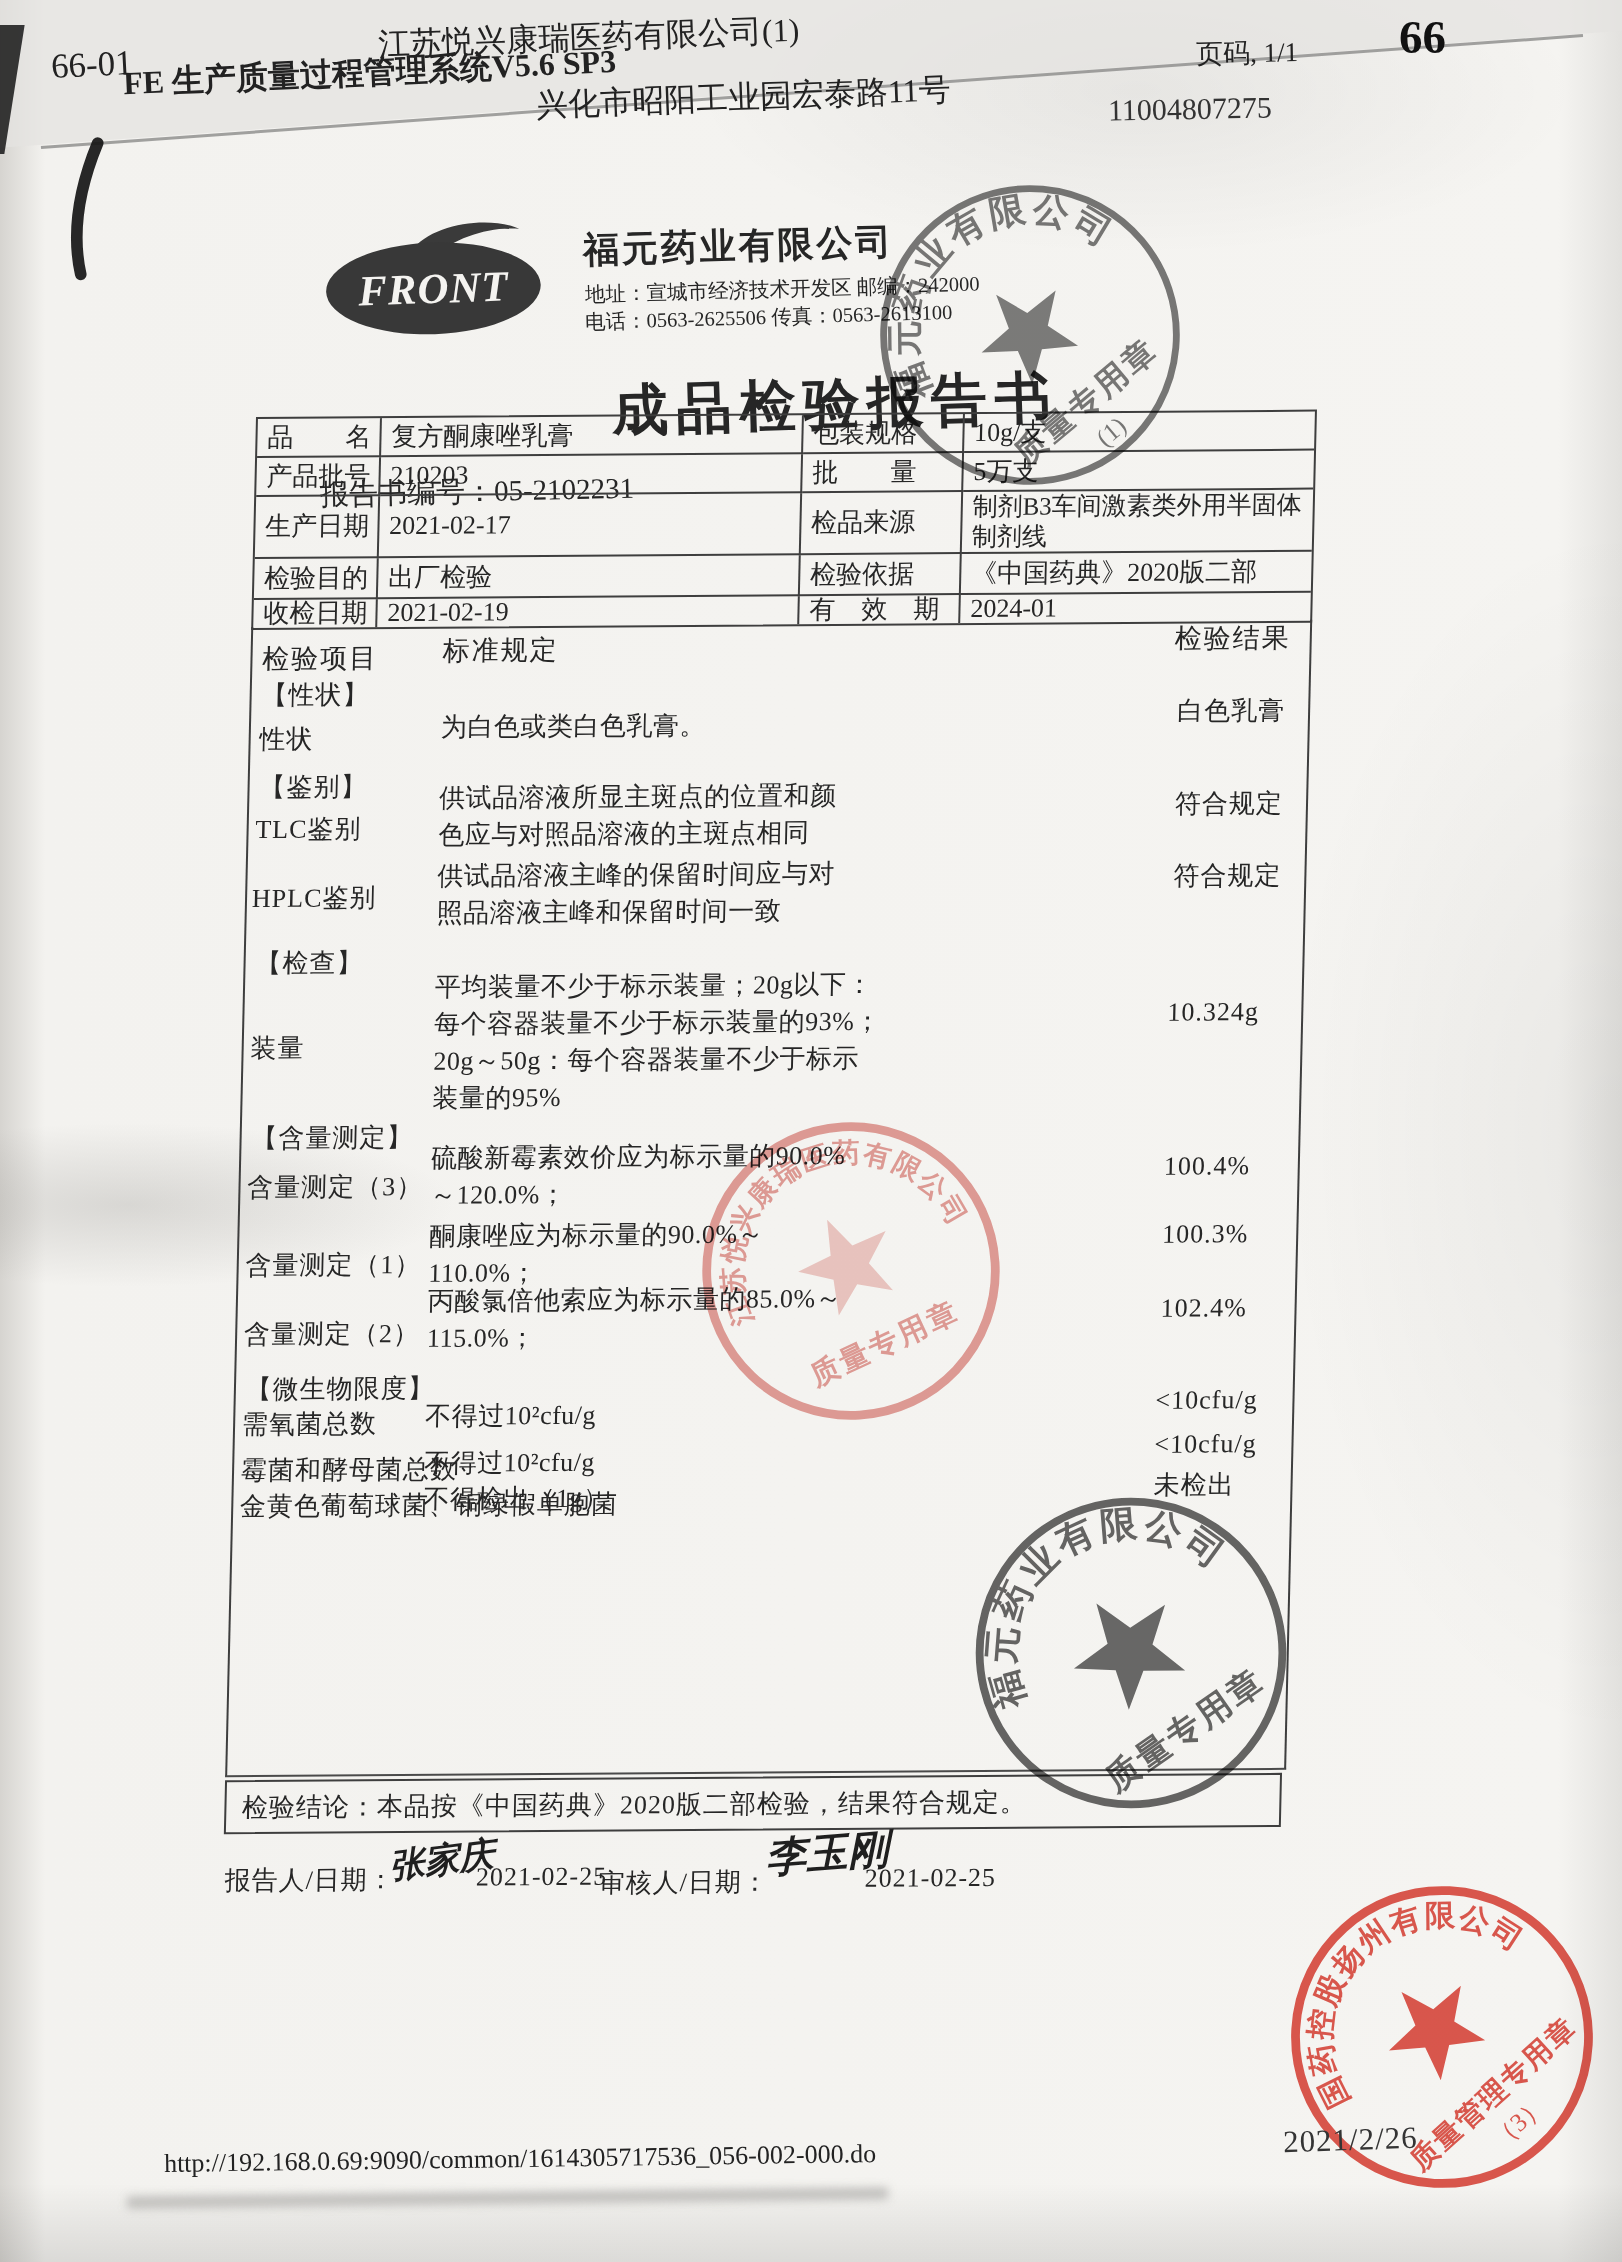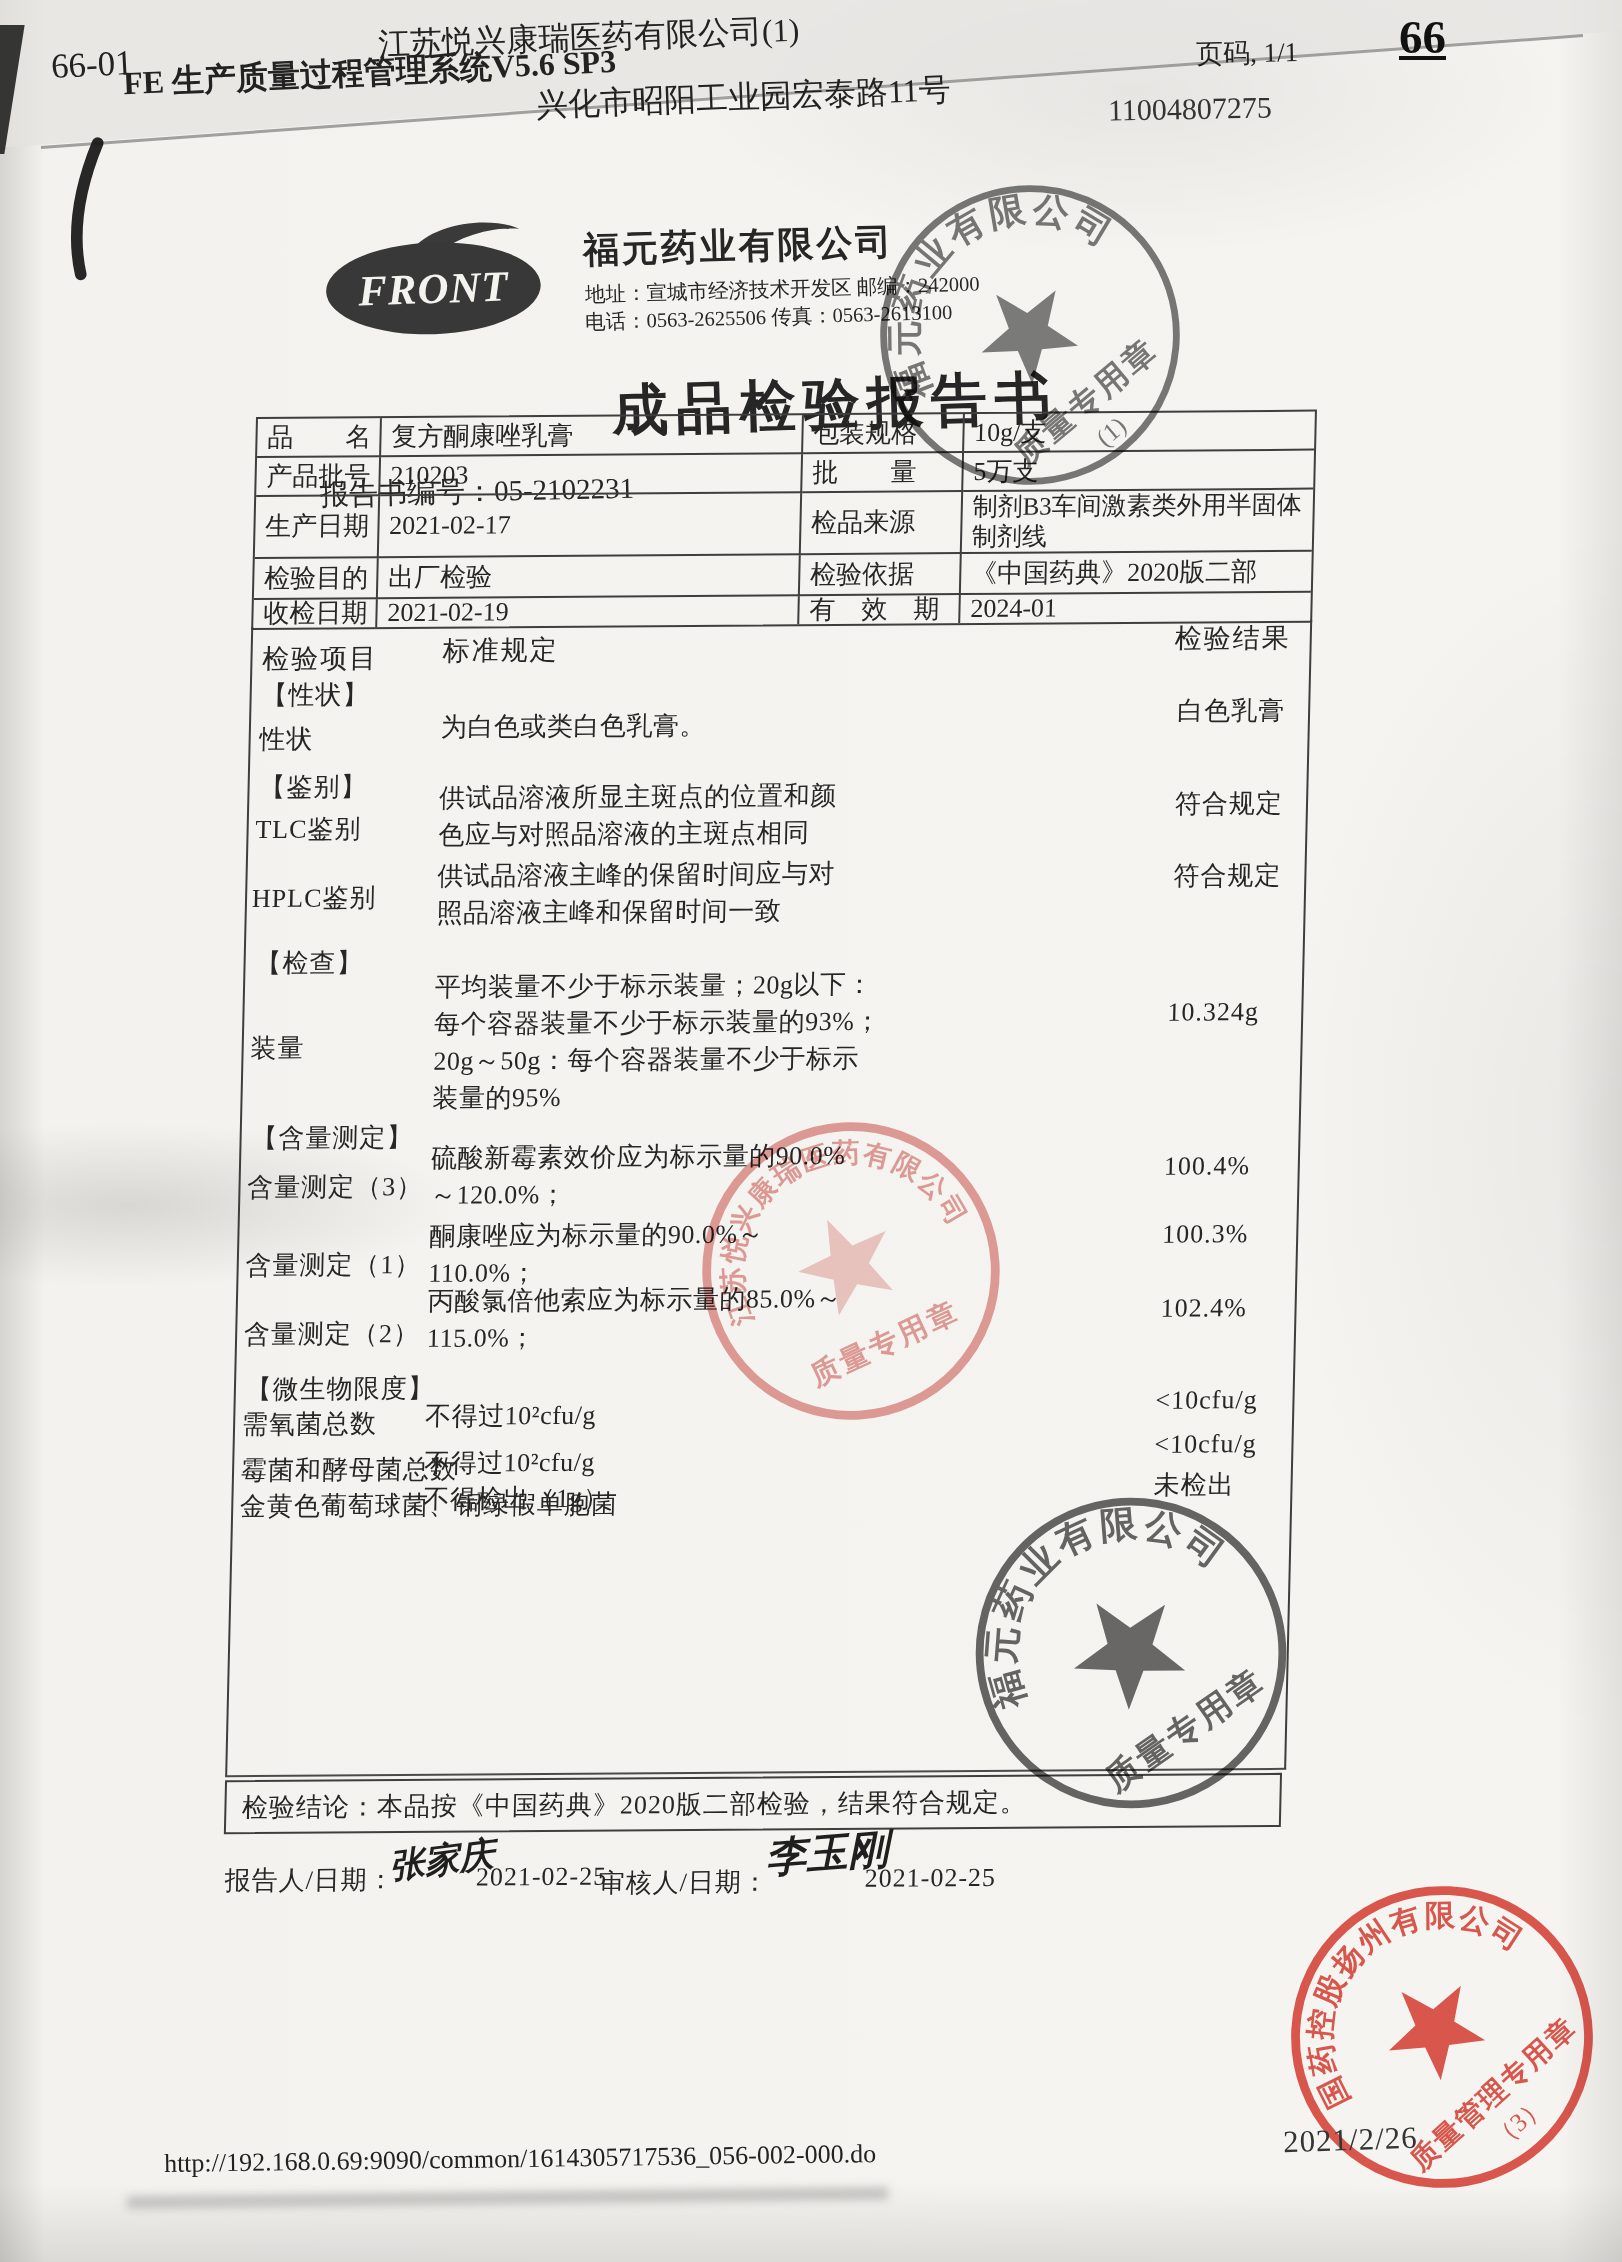--- a/index.html
+++ b/index.html
@@ -74,21 +74,21 @@
 
   <svg class="abs" style="left:60px;top:137px;transform:rotate(4deg);" width="68" height="146" viewBox="0 0 70 150">
     <path d="M34,6 C20,48 12,95 26,142" stroke="#161616" stroke-width="12" fill="none" stroke-linecap="round" opacity="0.92"></path>
   </svg>
 
   <div class="abs hdr" style="left:51px;top:45px;font-size:35px;transform:rotate(-3deg);font-weight:500;">66-01</div>
   <div class="abs hdr" style="left:378px;top:15.6px;font-size:32px;transform:rotate(-2deg);font-weight:500;">江苏悦兴康瑞医药有限公司(1)</div>
   <div class="abs hdr" style="left:123px;top:51px;font-size:32px;transform:rotate(-2.6deg);font-weight:600;">FE 生产质量过程管理系统V5.6 SP3</div>
   <div class="abs hdr" style="left:536px;top:76px;font-size:32px;transform:rotate(-2.2deg);font-weight:500;">兴化市昭阳工业园宏泰路11号</div>
   <div class="abs hdr" style="left:1196px;top:35px;font-size:27px;transform:rotate(-1deg);">页码, 1/1</div>
-  <div class="abs hdr" style="left:1399px;top:9.8px;font-size:47px;font-weight:bold;color:#111;text-decoration:underline;">66</div>
+  <div class="abs hdr" style="left:1399px;top:9.8px;font-size:47px;font-weight:bold;color:#111;">66</div>
   <div class="abs hdr" style="left:1108px;top:92px;font-size:30px;transform:rotate(-1deg);color:#333;">11004807275</div>
 
   <svg class="abs" style="left:314px;top:218px;transform:rotate(-2deg);" width="244" height="121" viewBox="0 0 250 124">
     <path d="M100,34 C122,4 184,0 212,14 C176,10 140,24 116,44 Z" fill="#3a3a3a"></path>
     <ellipse cx="122" cy="72" rx="110" ry="47" fill="#383838"></ellipse>
     <text x="122" y="87" text-anchor="middle" font-size="44" font-style="italic" font-weight="bold" fill="#f4f3f0" letter-spacing="1">FRONT</text>
   </svg>
   <div class="abs ink" style="left:583px;top:222px;font-size:36px;font-weight:bold;letter-spacing:2.9px;transform:rotate(-1.6deg);">福元药业有限公司</div>
   <div class="abs ink" style="left:585px;top:275px;font-size:20.5px;transform:rotate(-1.6deg);white-space:nowrap;">地址：宣城市经济技术开发区  邮编：242000</div>
   <div class="abs ink" style="left:585px;top:303px;font-size:20.5px;transform:rotate(-1.6deg);white-space:nowrap;">电话：0563-2625506   传真：0563-2613100</div>

